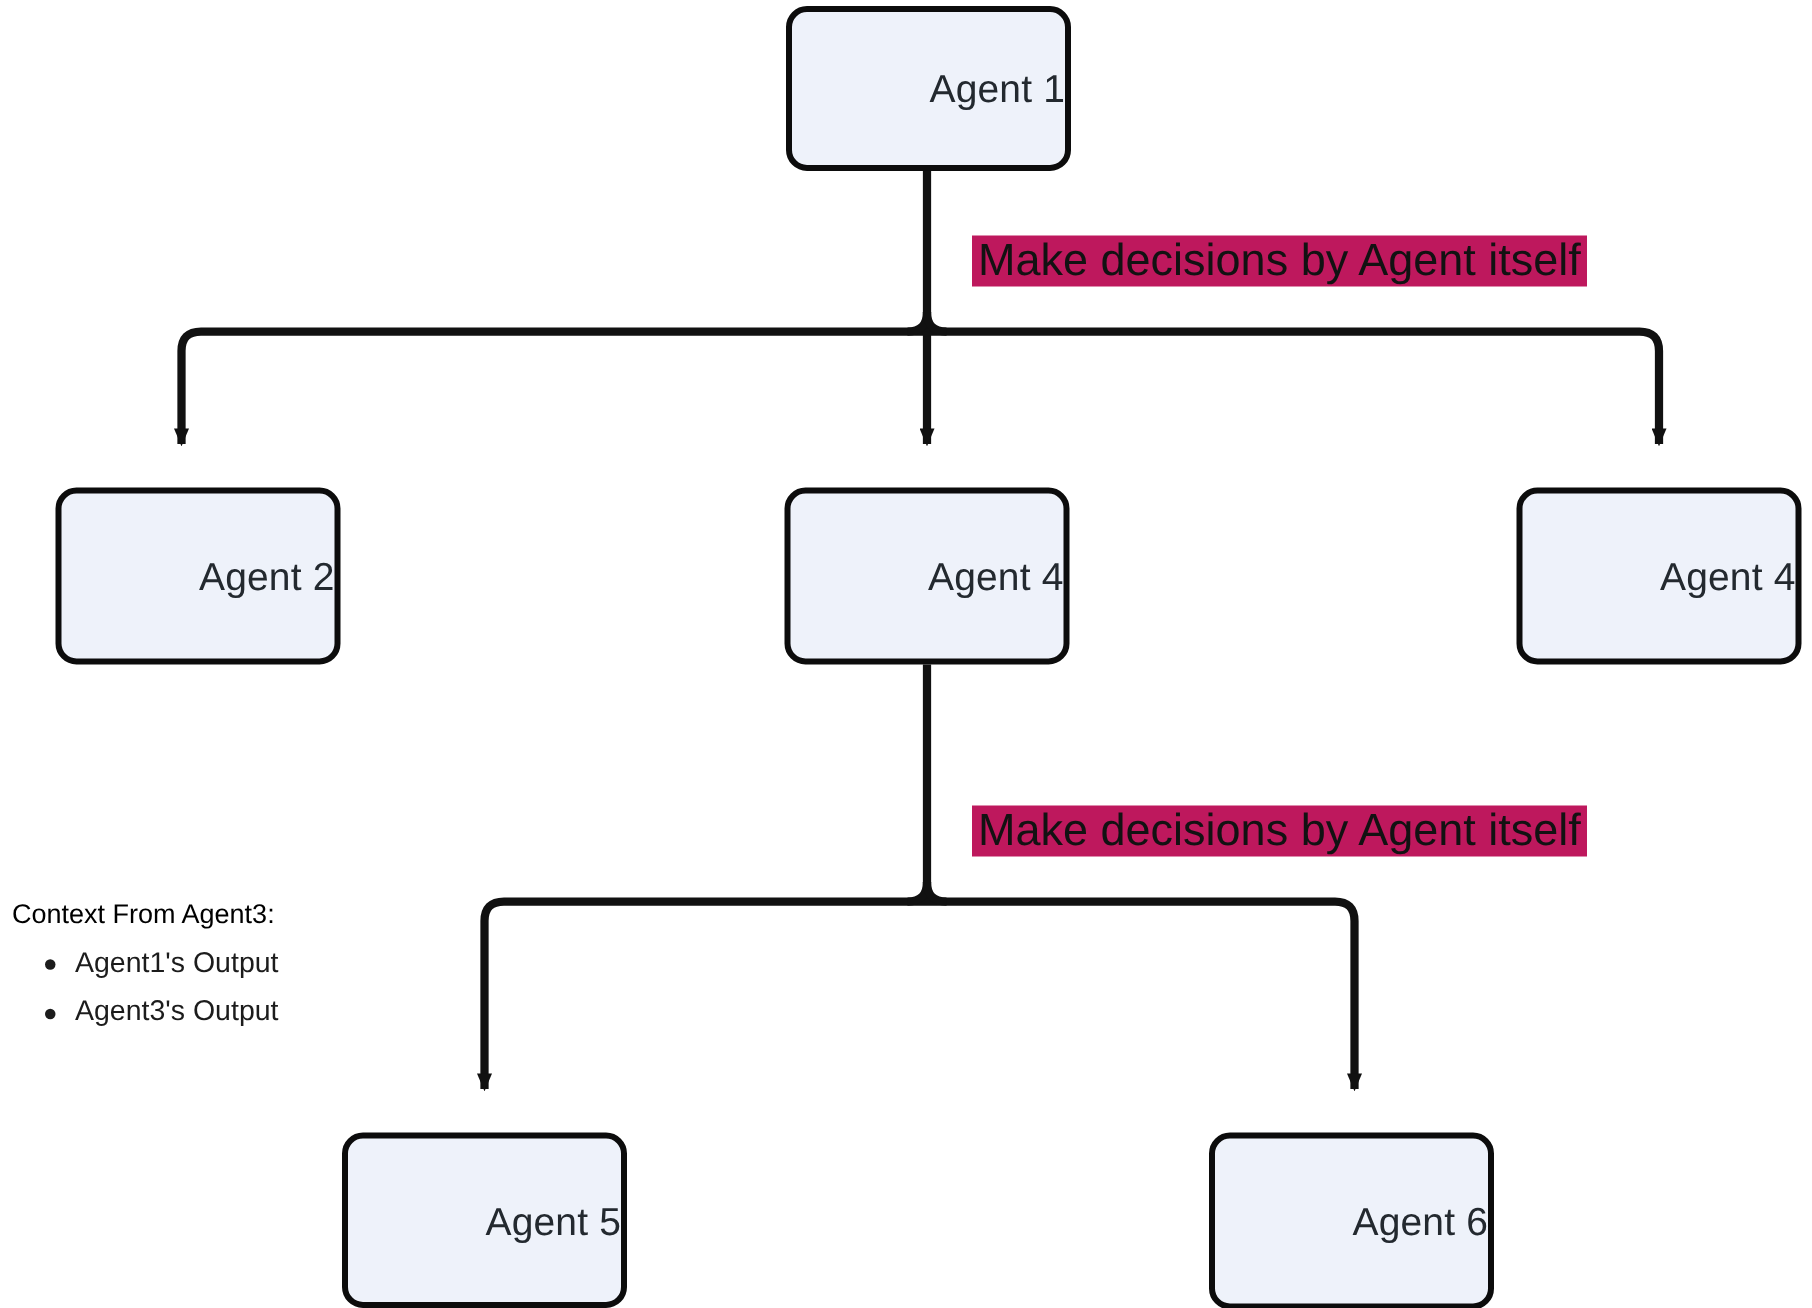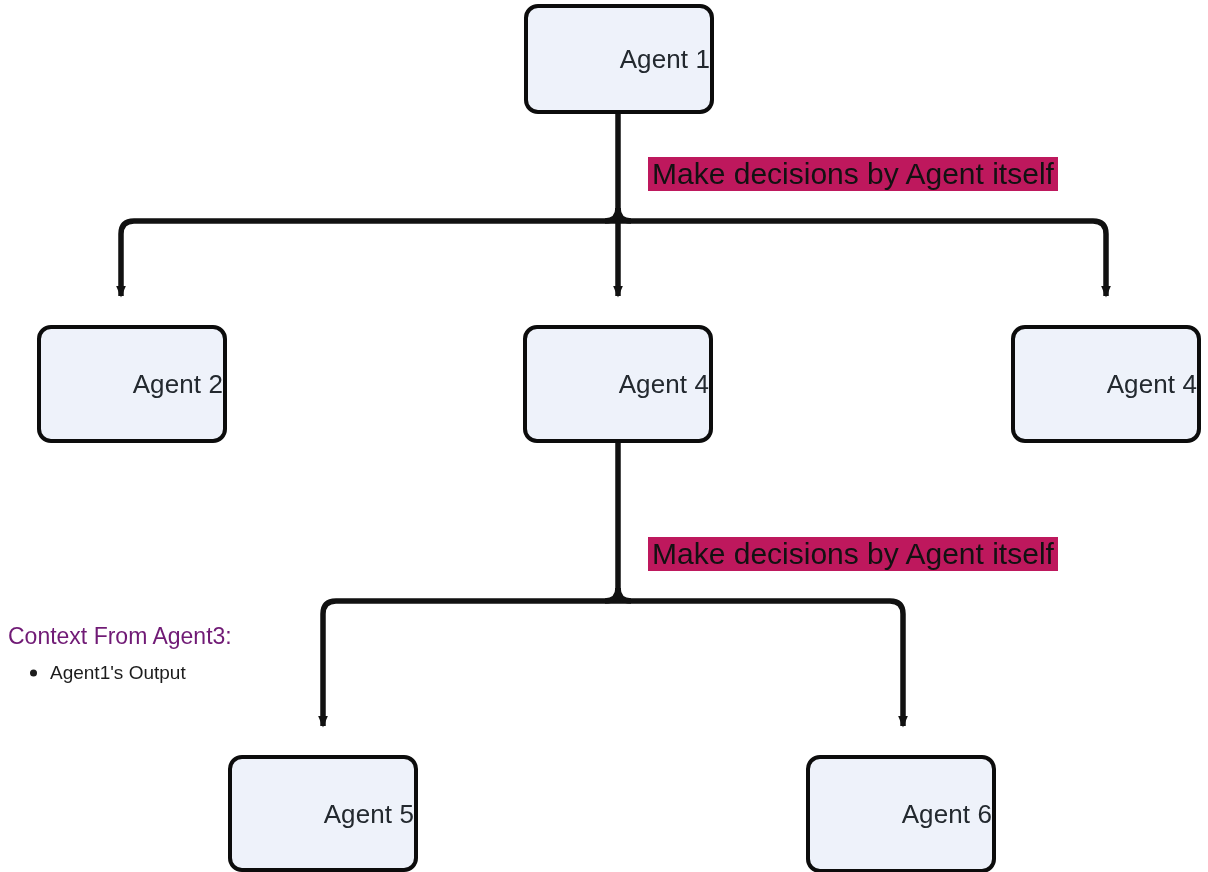--- a/index.html
+++ b/index.html
@@ -55,25 +55,24 @@
     padding: 2px 4px;
   }
   #note {
     position: absolute;
     left: 8px;
     top: 598px;
     z-index: 4;
     width: 300px;
   }
   .note-title {
-    font-size: 23px;
+    font-size: 18px;
     line-height: 1.25;
-    color: #701a75;
+    color: #000000;
     white-space: nowrap;
-    margin-top: 24px;
   }
   .note-list {
     margin: 6px 0 0 0;
     padding: 0;
     list-style: none;
   }
   .note-item {
     font-size: 19px;
     line-height: 1.72;
     color: #1c1c1c;
@@ -151,16 +150,17 @@
   </div>
 
   <div class="edge-label" style="left:648px; top:157px;">Make decisions by Agent itself</div>
 
   <div class="edge-label" style="left:648px; top:537px;">Make decisions by Agent itself</div>
 
   <div id="note">
     <div class="note-title">Context From Agent3:</div>
     <ul class="note-list">
       <li class="note-item">Agent1's Output</li>
+      <li class="note-item">Agent3's Output</li>
     </ul>
   </div>
 
 </div>
 
 </body></html>

